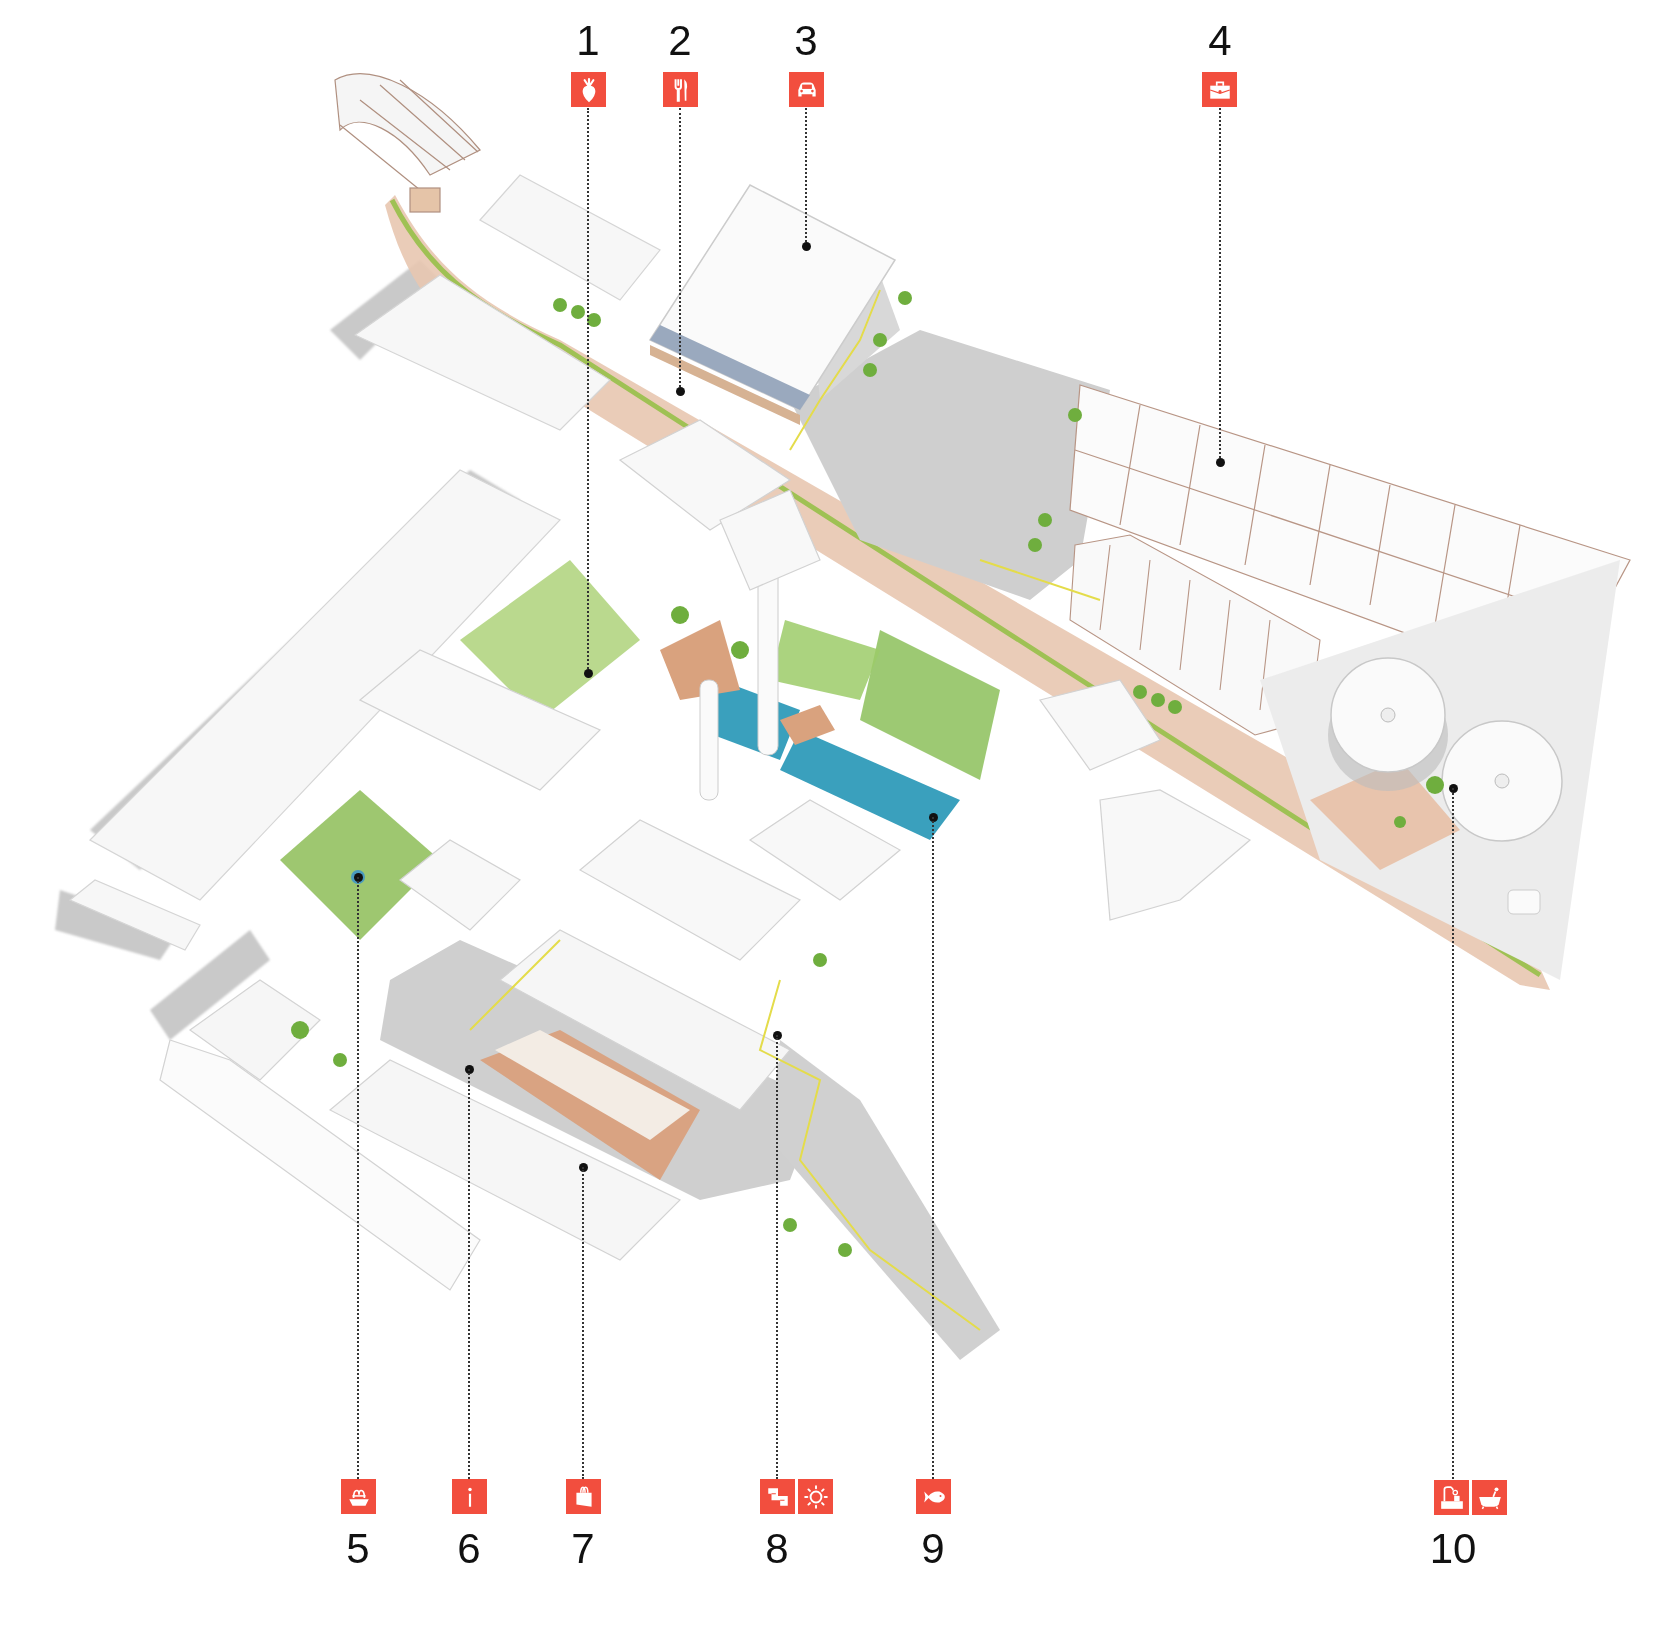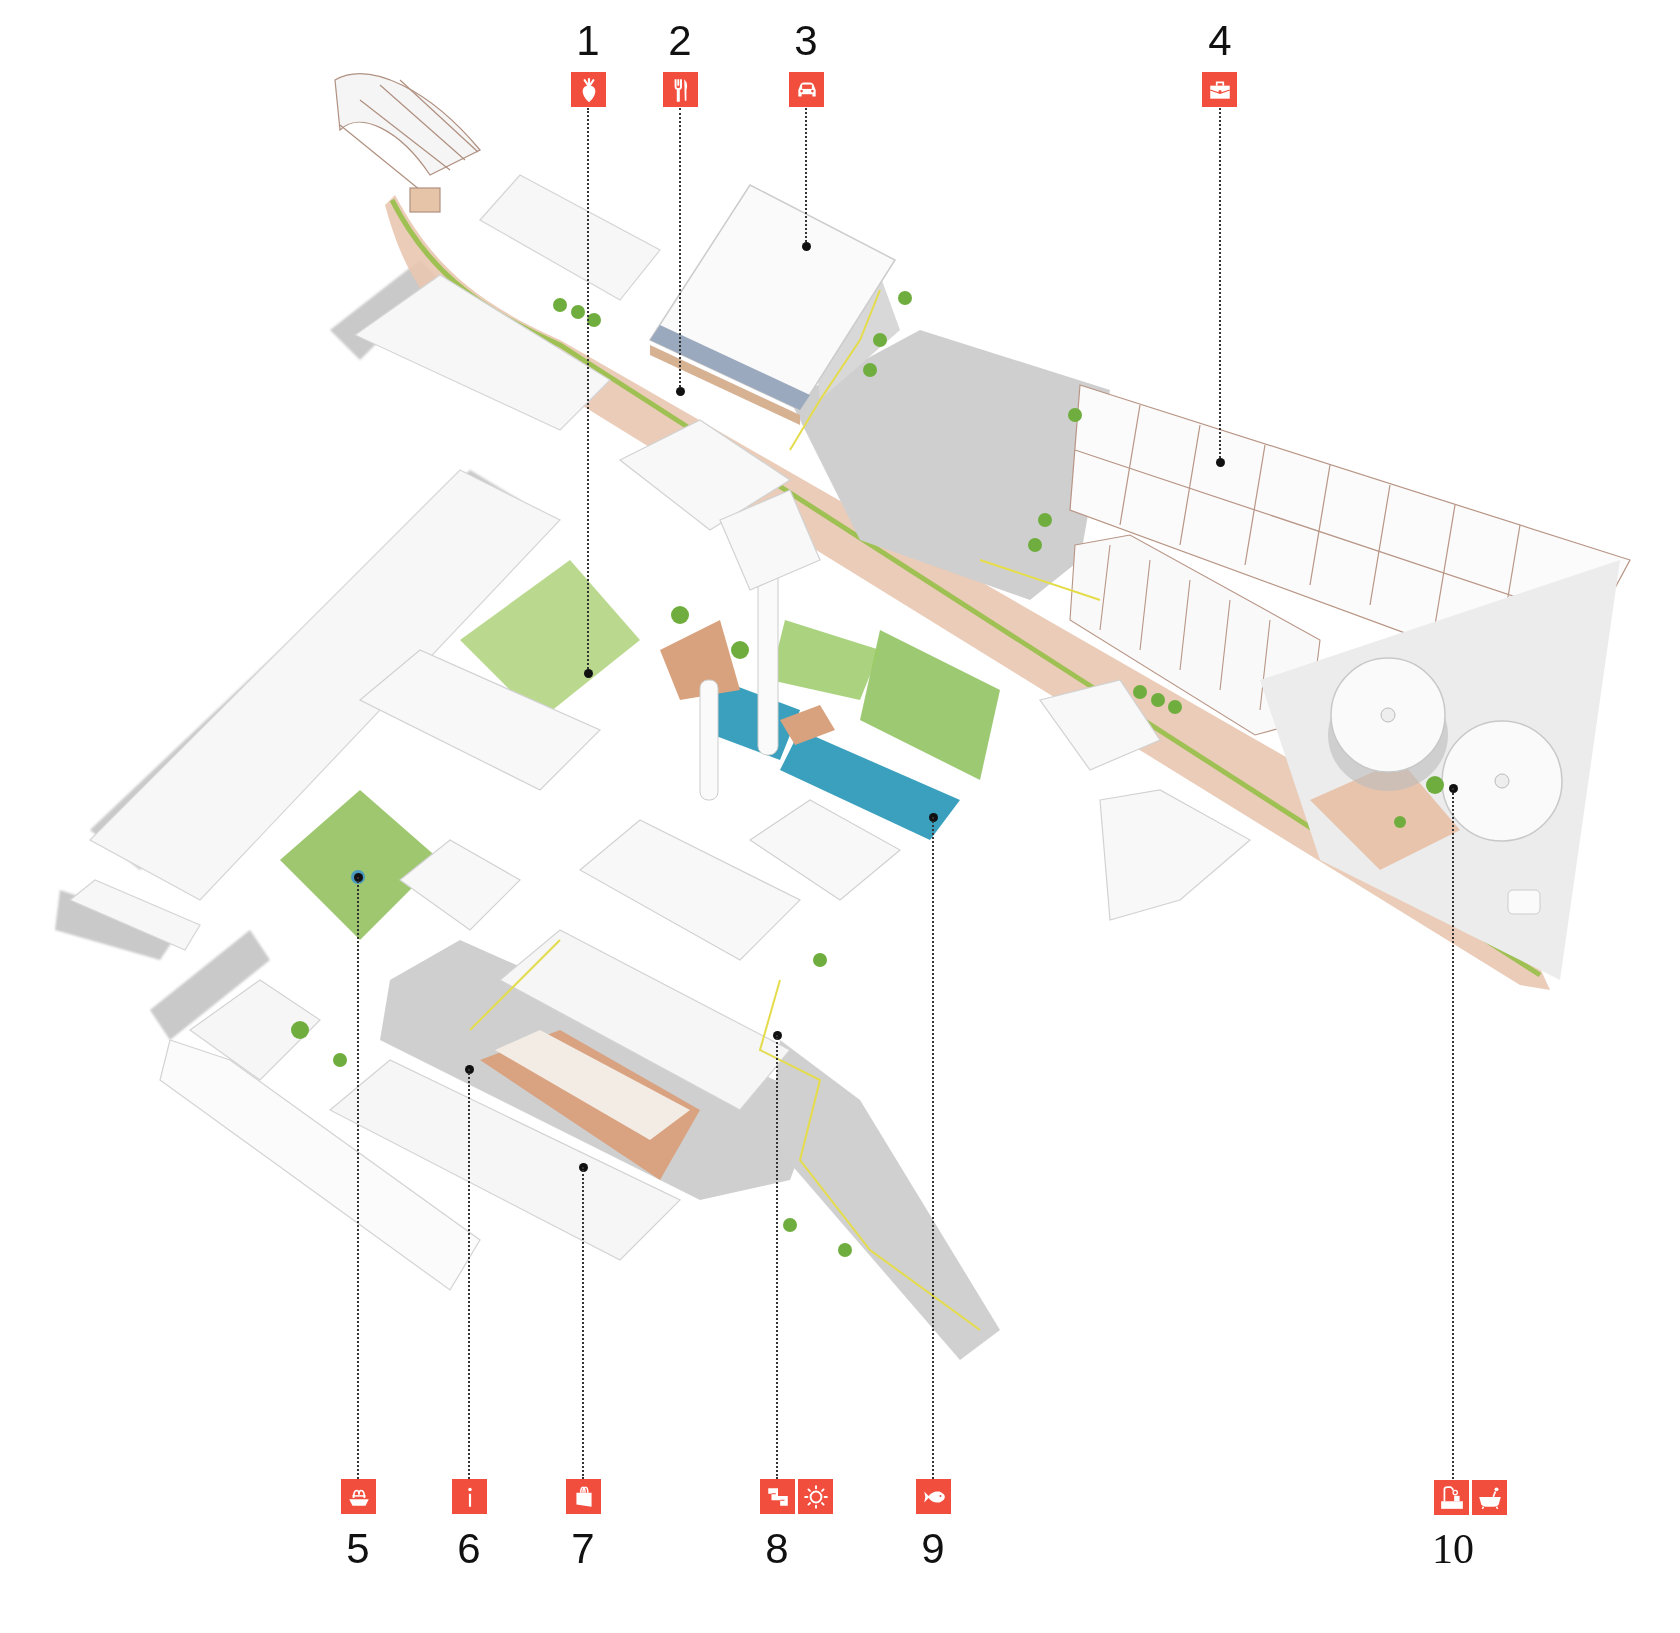--- a/index.html
+++ b/index.html
@@ -300,16 +300,16 @@
         </svg>
     </div>
     <div class="icon" style="left:1472px;top:1480px;">
       <svg viewBox="0 0 24 24">
           <path d="M2 11 L22 11 L20 18 Q19 20 16 20 L8 20 Q5 20 4 18 Z" fill="#fff"></path>
           <circle cx="18" cy="4" r="1.8" fill="#fff"></circle>
           <path d="M17 6 L15 11" stroke="#fff" stroke-width="1.6"></path>
           <path d="M6 20 L5 22 M18 20 L19 22" stroke="#fff" stroke-width="1.4"></path>
         </svg>
     </div>
-    <div class="num" style="left:1453px;top:1528px;font-family:Liberation Serif, serif;">10</div>
+    <div class="num" style="left:1453px;top:1528px;">10</div>
   </div>
 
 </div>
 
 </body></html>

